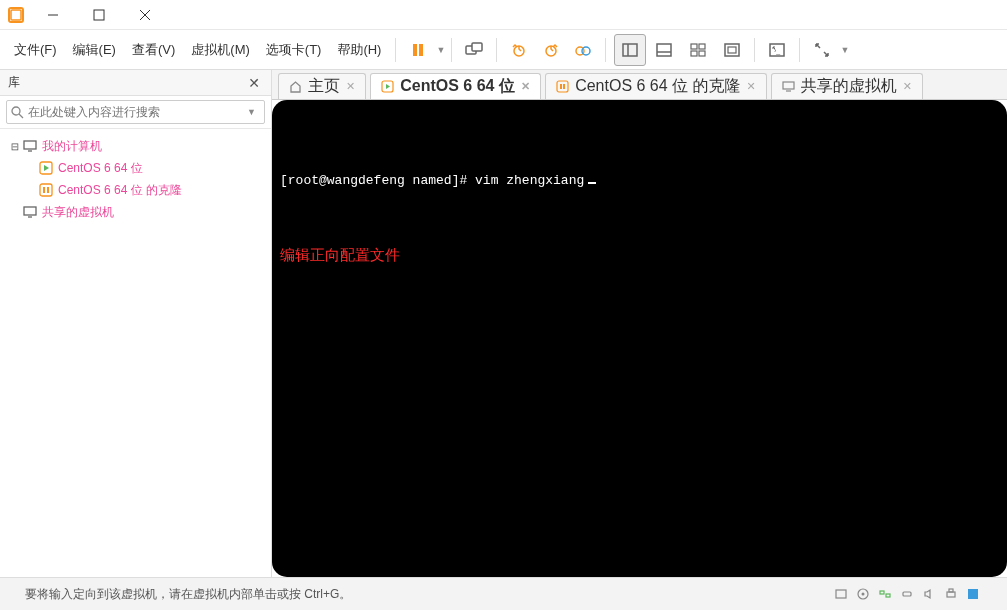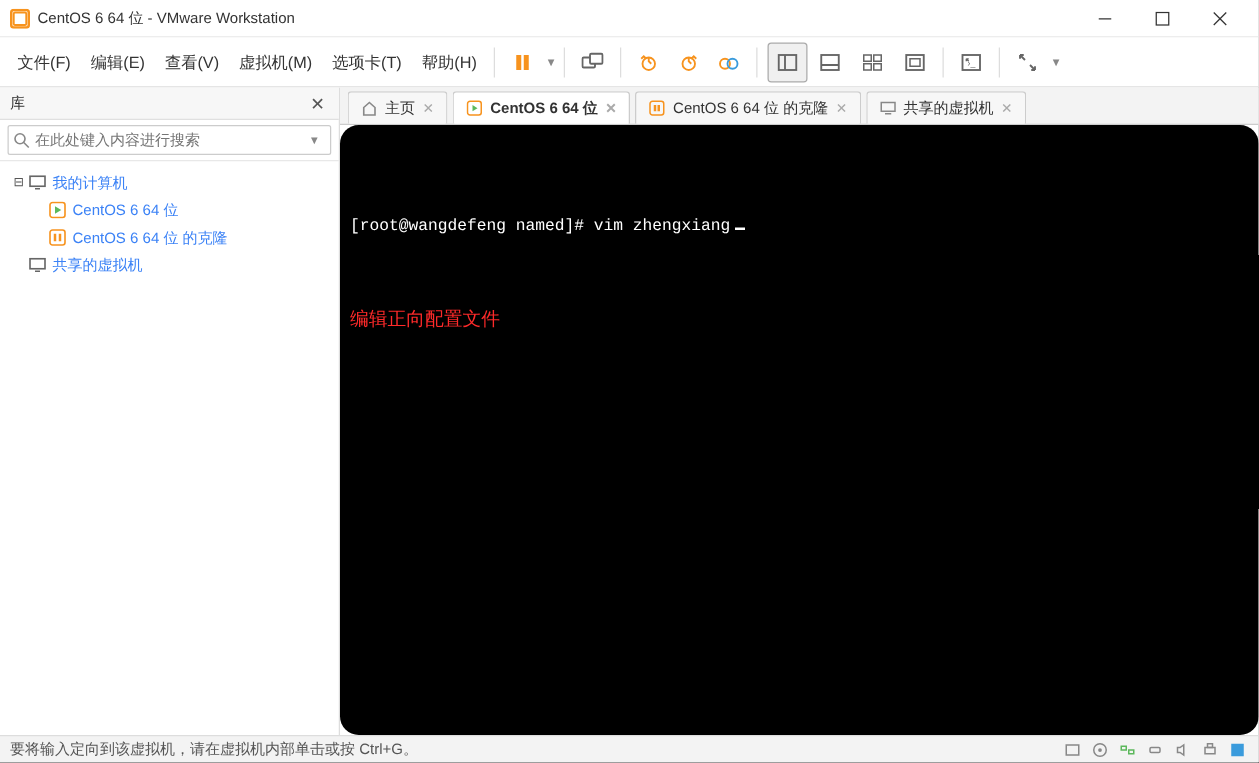--- a/index.html
+++ b/index.html
@@ -24,51 +24,50 @@
 .lib-header .close-lib { width: 18px; height: 18px; display: flex; align-items: center; justify-content: center; color: #555; cursor: pointer; font-size: 14px; }
 .search-row { padding: 4px 6px; border-bottom: 1px solid #e8e8e8; }
 .search-wrap { display: flex; align-items: center; border: 1px solid #ccc; border-radius: 2px; height: 24px; padding: 0 4px; background: #fff; justify-content: center; }
 .search-wrap .sicon { color: #888; margin-right: 4px; display: flex; }
 .search-wrap input { flex: 1; border: none; outline: none; font-size: 12px; color: #333; background: transparent; }
 .search-wrap .scaret { color: #888; font-size: 9px; padding: 0 4px; cursor: pointer; }
 .tree { flex: 1; padding: 6px 4px; overflow: auto; }
 .tree-row { display: flex; align-items: center; height: 22px; padding-left: 4px; cursor: pointer; white-space: nowrap; }
 .tree-toggle { width: 14px; font-size: 10px; color: #555; text-align: center; }
 .tree-icon { width: 16px; height: 16px; margin-right: 4px; display: flex; align-items: center; justify-content: center; }
-.tree-label { font-size: 12px; color: #3b82f6; }
+.tree-label { font-size: 12px; color: #ec4899; }
 .tree-child { padding-left: 34px; }
 .content { flex: 1; display: flex; flex-direction: column; background: #fff; }
 .tabs { height: 30px; display: flex; align-items: flex-end; padding: 0 6px; background: #f3f3f3; border-bottom: 1px solid #ccc; gap: 4px; }
 .tab { height: 26px; display: flex; align-items: center; padding: 0 10px; gap: 6px; border: 1px solid #ccc; border-bottom: none; border-radius: 3px 3px 0 0; background: #f7f7f7; cursor: pointer; }
 .tab.active { background: #fff; font-weight: bold; }
-.tab .tlabel { font-size: 12px; color: #333; }
+.tab .tlabel { font-size: 16px; color: #333; }
 .tab .tclose { color: #aaa; font-size: 11px; }
 .tab .ticon { display: flex; }
 .terminal { flex: 1; background: #000; color: #ccc; font-family: "Courier New", monospace; font-size: 13px; padding: 40px 8px 8px 8px; position: relative; white-space: pre; border-radius: 15px; }
 .terminal .prompt-line { color: #fff; }
 .terminal .annotation { color: #ff2a2a; font-family: "Microsoft YaHei", sans-serif; font-size: 15px; margin-top: 28px; }
 .cursor { display: inline-block; width: 8px; height: 14px; border-bottom: 2px solid #fff; margin-left: 4px; vertical-align: baseline; }
-.statusbar { height: 22px; background: #f3f3f3; border-top: 1px solid #ddd; display: flex; align-items: center; padding: 0 8px; font-size: 12px; color: #555; }
+.statusbar { height: 33px; background: #f3f3f3; border-top: 1px solid #ddd; display: flex; align-items: center; padding: 0 25px; font-size: 12px; color: #555; }
 .statusbar .msg { flex: 1; }
 .statusbar .tray { display: flex; gap: 4px; }
 .tray-icon { width: 18px; height: 18px; display: flex; align-items: center; justify-content: center; color: #888; }
 .tray-icon.note { color: #3a9bdc; }
 svg { display: block; }
 </style>
 </head>
 <body>
 
 <div class="titlebar">
   <span class="app-icon">
     <svg width="16" height="16" viewBox="0 0 16 16">
         <rect x="1" y="1" width="14" height="14" rx="2" fill="none" stroke="#f7931e" stroke-width="2"></rect>
         <rect x="3" y="3" width="10" height="10" rx="1" fill="none" stroke="#f7931e" stroke-width="1.5"></rect>
       </svg>
   </span>
-  <span class="title">CentOS 6 64 位 - VMware Workstation</span>
   <div class="winbtns">
     <div class="winbtn">
         <svg width="12" height="12">
           <line x1="1" y1="6" x2="11" y2="6" stroke="#333" stroke-width="1"></line>
         </svg>
       </div>
     <div class="winbtn">
         <svg width="12" height="12">
           <rect x="1" y="1" width="10" height="10" fill="none" stroke="#333" stroke-width="1"></rect>
         </svg>

